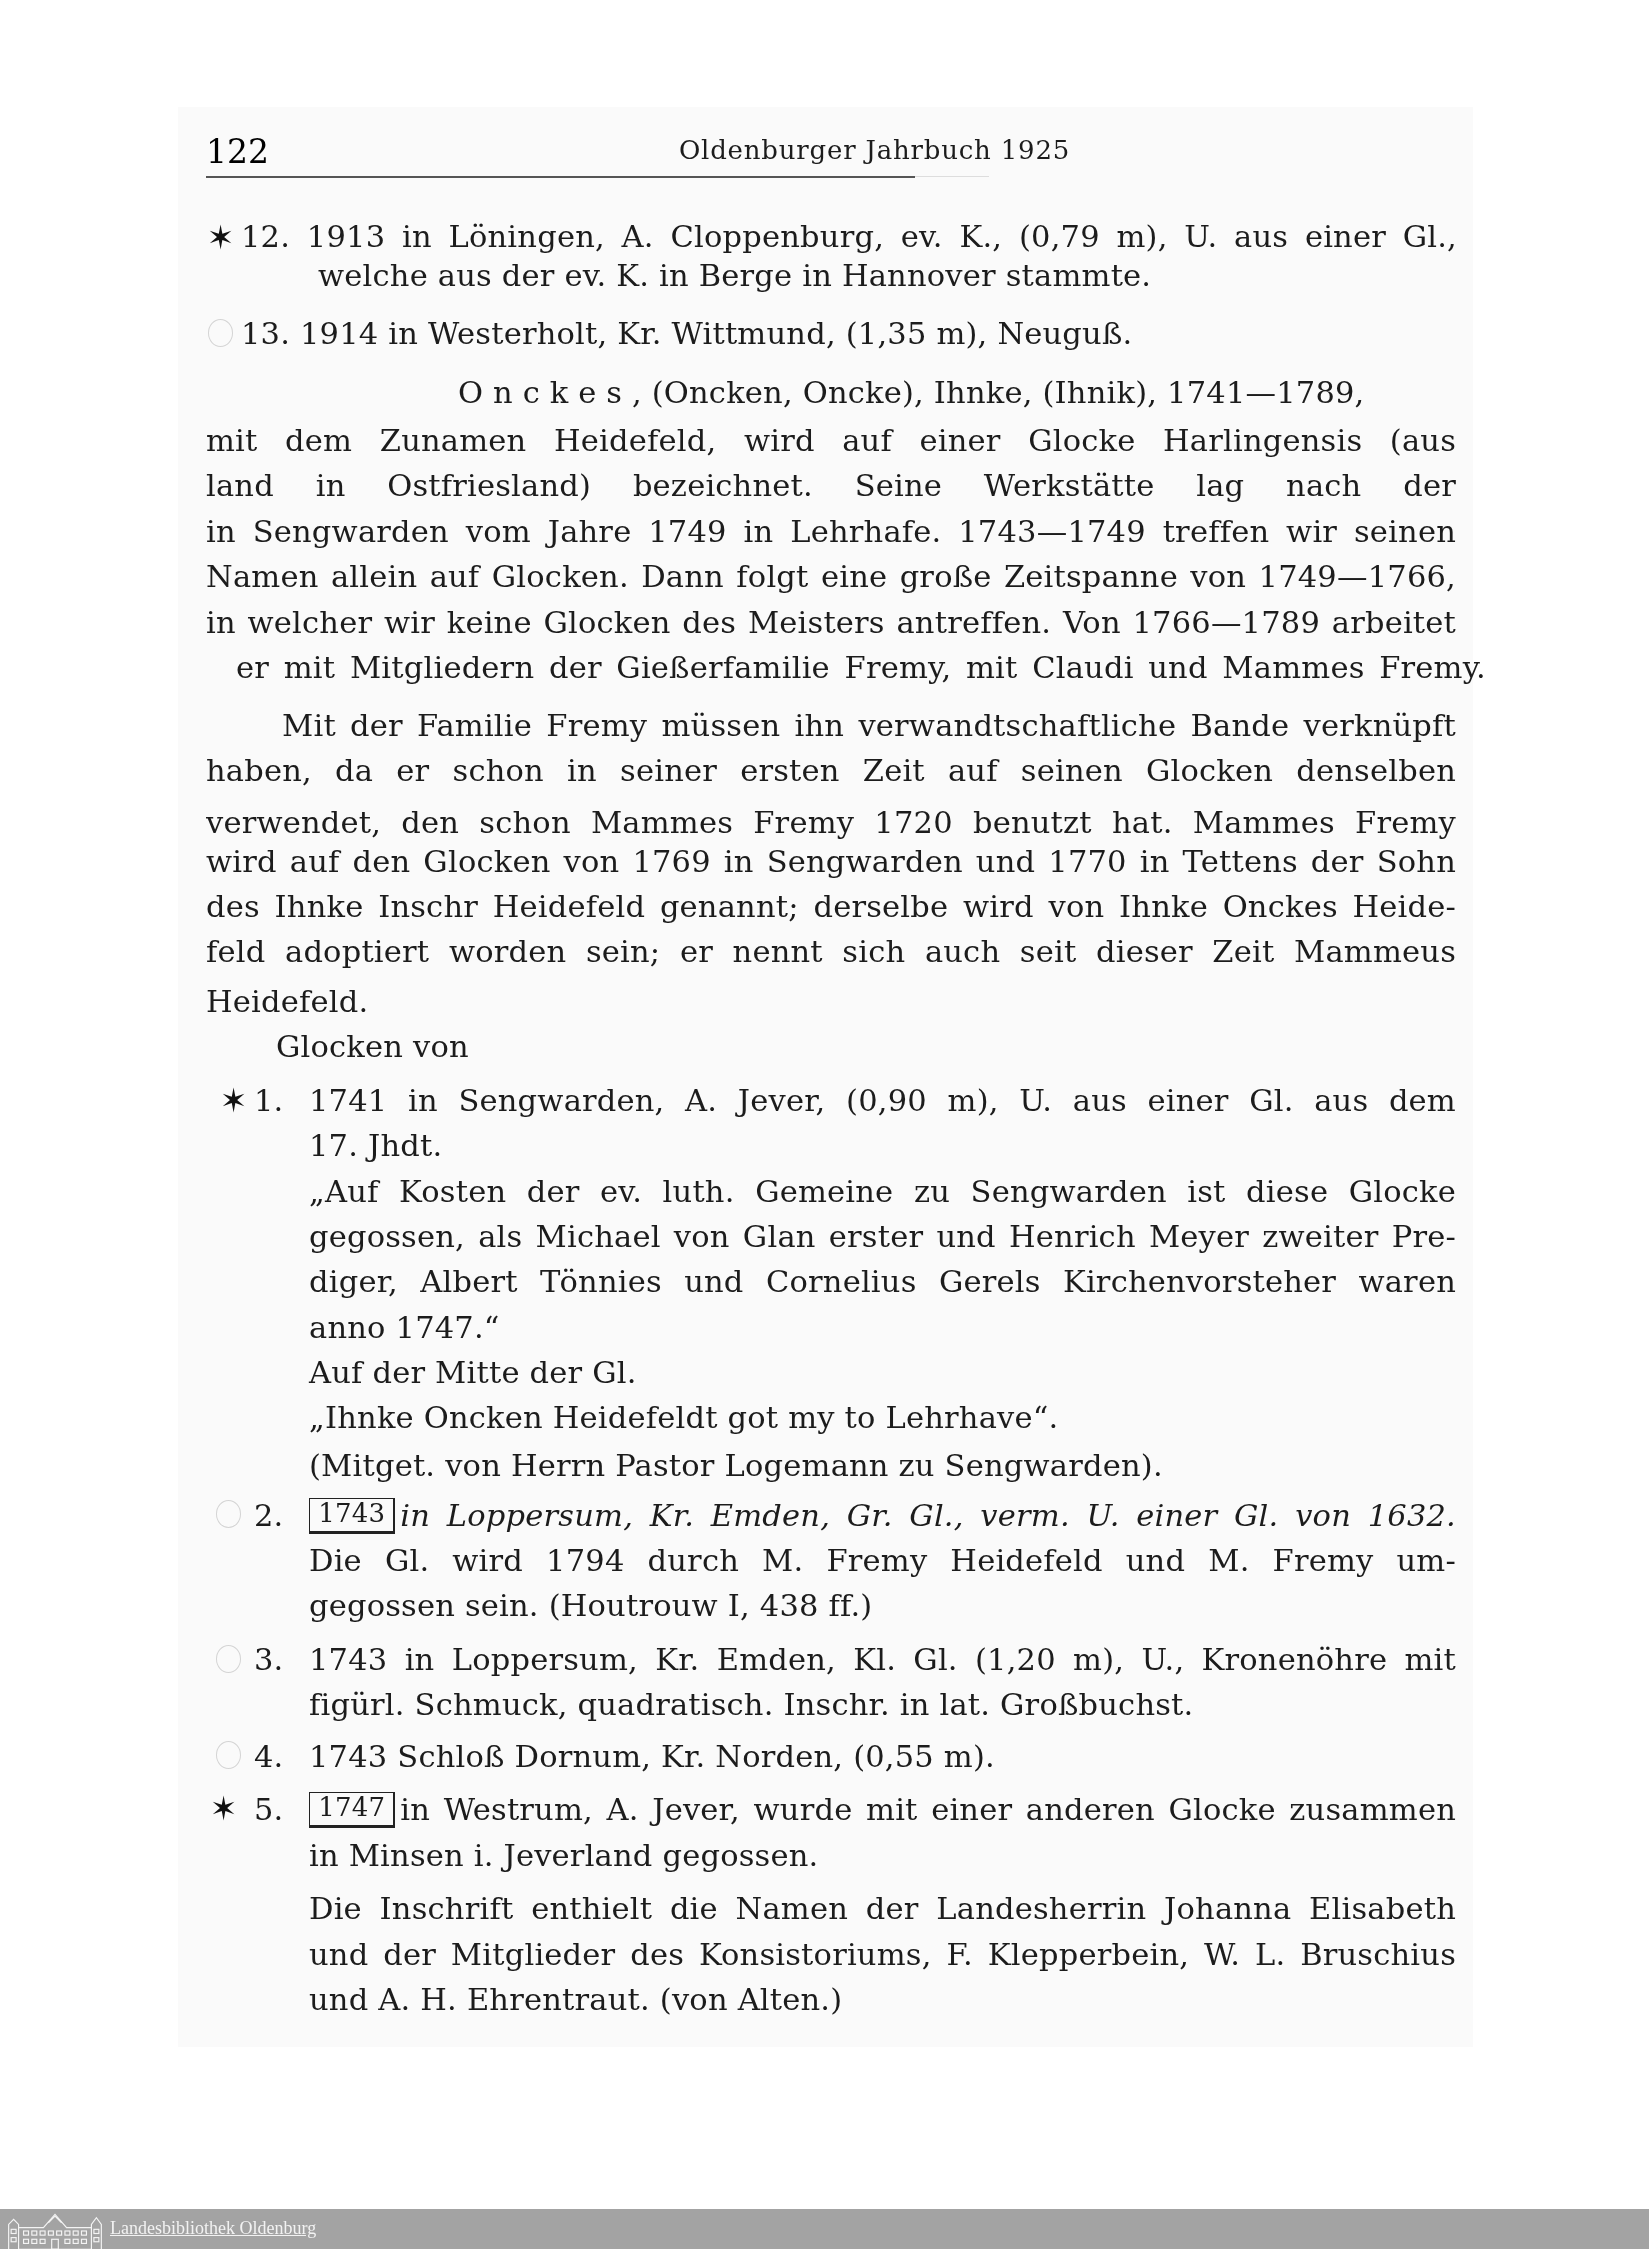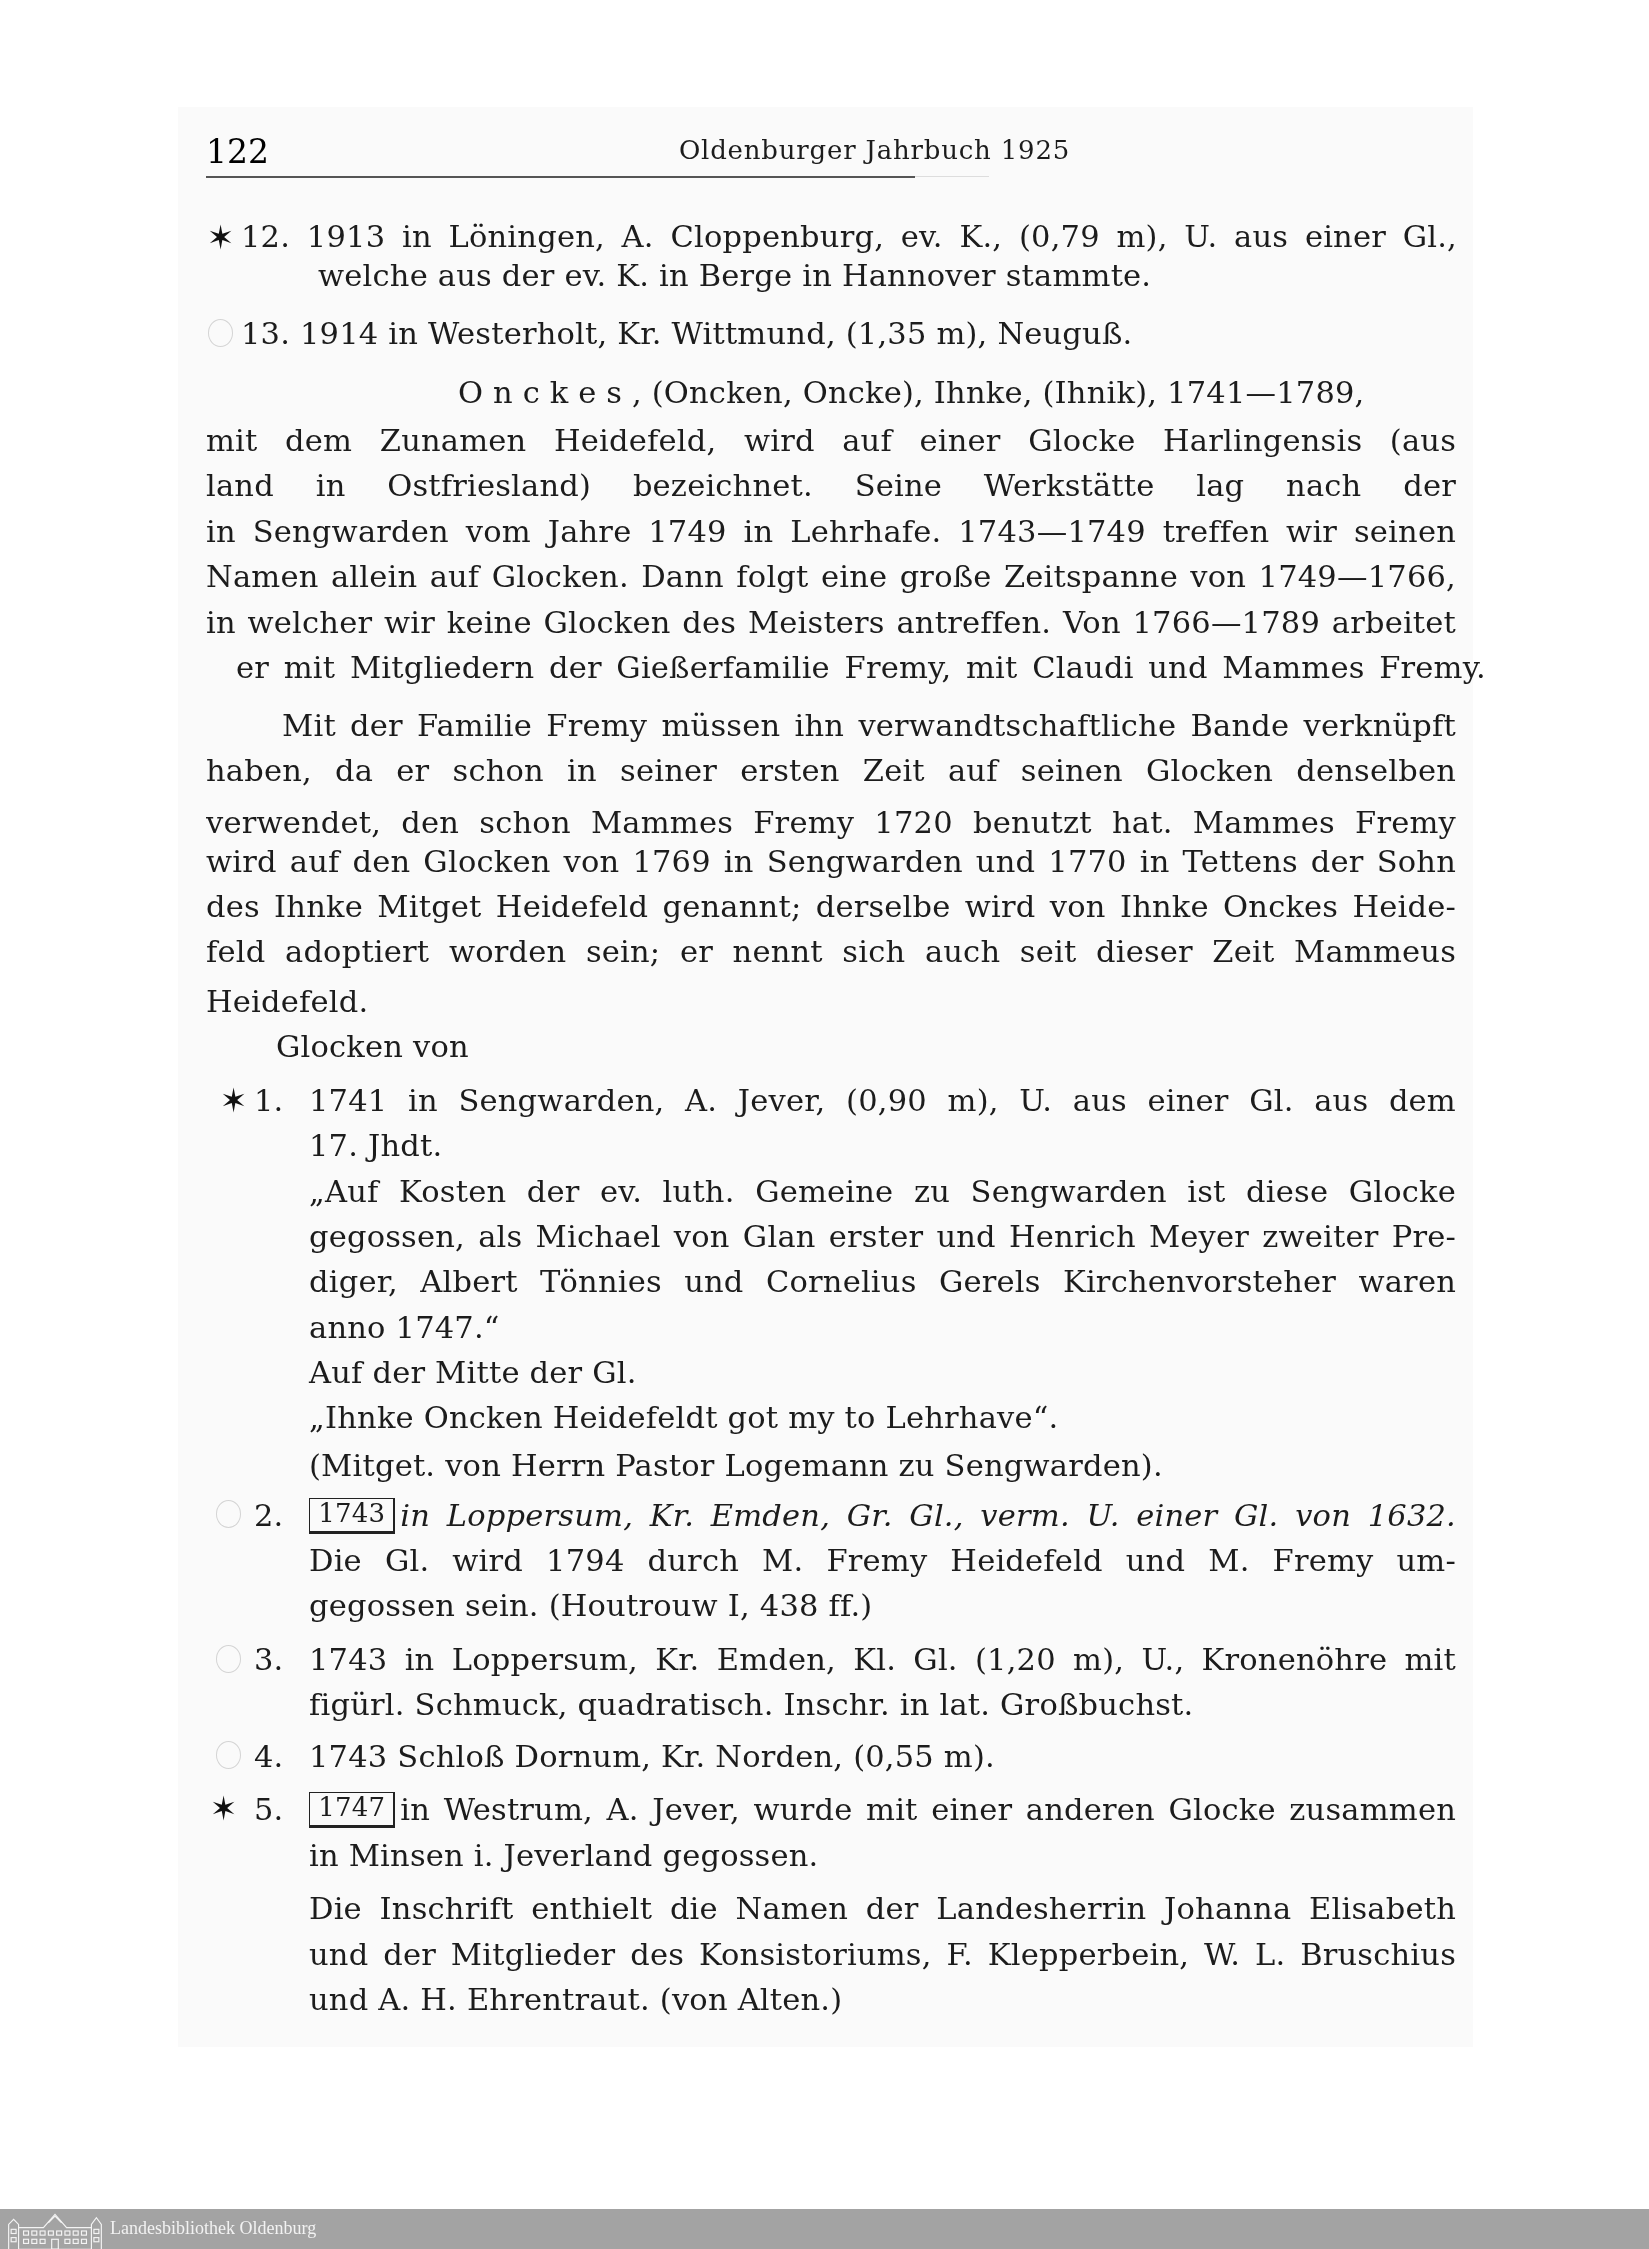--- a/index.html
+++ b/index.html
@@ -29,21 +29,21 @@
     display: inline-block; border: 1.6px solid #222; border-right-width: 2.5px; border-bottom-width: 3.3px;
     padding: 0 8.2px; line-height: 28px; font-size: 26px; vertical-align: 1.6px; margin-right: 5px;
   }
   .spaced { letter-spacing: 10px; }
   .footer {
     position: absolute; left: 0; top: 2209px; width: 1650px; height: 41px; background: #a3a3a3;
   }
   .footer-logo { position: absolute; left: 6.6px; top: 1.6px; width: 96px; height: 40px; }
   .footer-text {
     position: absolute; left: 110px; top: 8.2px; font-family: "Liberation Serif", serif;
-    font-size: 18px; line-height: 23px; color: #f2f2f2;
+    font-size: 18px; line-height: 23px; color: #f2f2f2; text-decoration: underline;
   }
 </style>
 </head>
 <body>
 
 <div class="scan"></div>
 
 <div class="pagenum">122</div>
 <div class="running-title">Oldenburger Jahrbuch 1925</div>
 <div class="rule"></div>
@@ -68,21 +68,21 @@
 <div class="line just" style="left:206px;top:468px;width:1250px;">land in Ostfriesland) bezeichnet. Seine Werkstätte lag nach der Glockeninschrift</div>
 <div class="line just" style="left:206px;top:514px;width:1250px;">in Sengwarden vom Jahre 1749 in Lehrhafe. 1743—1749 treffen wir seinen</div>
 <div class="line just" style="left:206px;top:559px;width:1250px;">Namen allein auf Glocken. Dann folgt eine große Zeitspanne von 1749—1766,</div>
 <div class="line just" style="left:206px;top:605px;width:1250px;">in welcher wir keine Glocken des Meisters antreffen. Von 1766—1789 arbeitet</div>
 <div class="line just" style="left:206px;top:650px;width:1250px;margin-left:30px;">er mit Mitgliedern der Gießerfamilie Fremy, mit Claudi und Mammes Fremy.</div>
 
 <div class="line just" style="left:282px;top:708px;width:1174px;">Mit der Familie Fremy müssen ihn verwandtschaftliche Bande verknüpft</div>
 <div class="line just" style="left:206px;top:753px;width:1250px;">haben, da er schon in seiner ersten Zeit auf seinen Glocken denselben Schmuck</div>
 <div class="line just" style="left:206px;top:798px;width:1250px;margin-top:7px;">verwendet, den schon Mammes Fremy 1720 benutzt hat. Mammes Fremy</div>
 <div class="line just" style="left:206px;top:844px;width:1250px;">wird auf den Glocken von 1769 in Sengwarden und 1770 in Tettens der Sohn</div>
-<div class="line just" style="left:206px;top:889px;width:1250px;">des Ihnke Mitget Heidefeld genannt; derselbe wird von Ihnke Onckes Heide-</div>
+<div class="line just" style="left:206px;top:889px;width:1250px;">des Ihnke Inschr Heidefeld genannt; derselbe wird von Ihnke Onckes Heide-</div>
 <div class="line just" style="left:206px;top:934px;width:1250px;">feld adoptiert worden sein; er nennt sich auch seit dieser Zeit Mammeus Fremy</div>
 <div class="line" style="left:206px;top:984px;">Heidefeld.</div>
 
 <div class="line" style="left:276px;top:1029px;">Glocken von</div>
 
 <div class="marker" style="left:221px;top:1086px;">
     <span class="star">✶</span>
   </div>
 <div class="line" style="left:254px;top:1083px;">1.</div>
 <div class="line just" style="left:309px;top:1083px;width:1147px;">1741 in Sengwarden, A. Jever, (0,90 m), U. aus einer Gl. aus dem</div>

